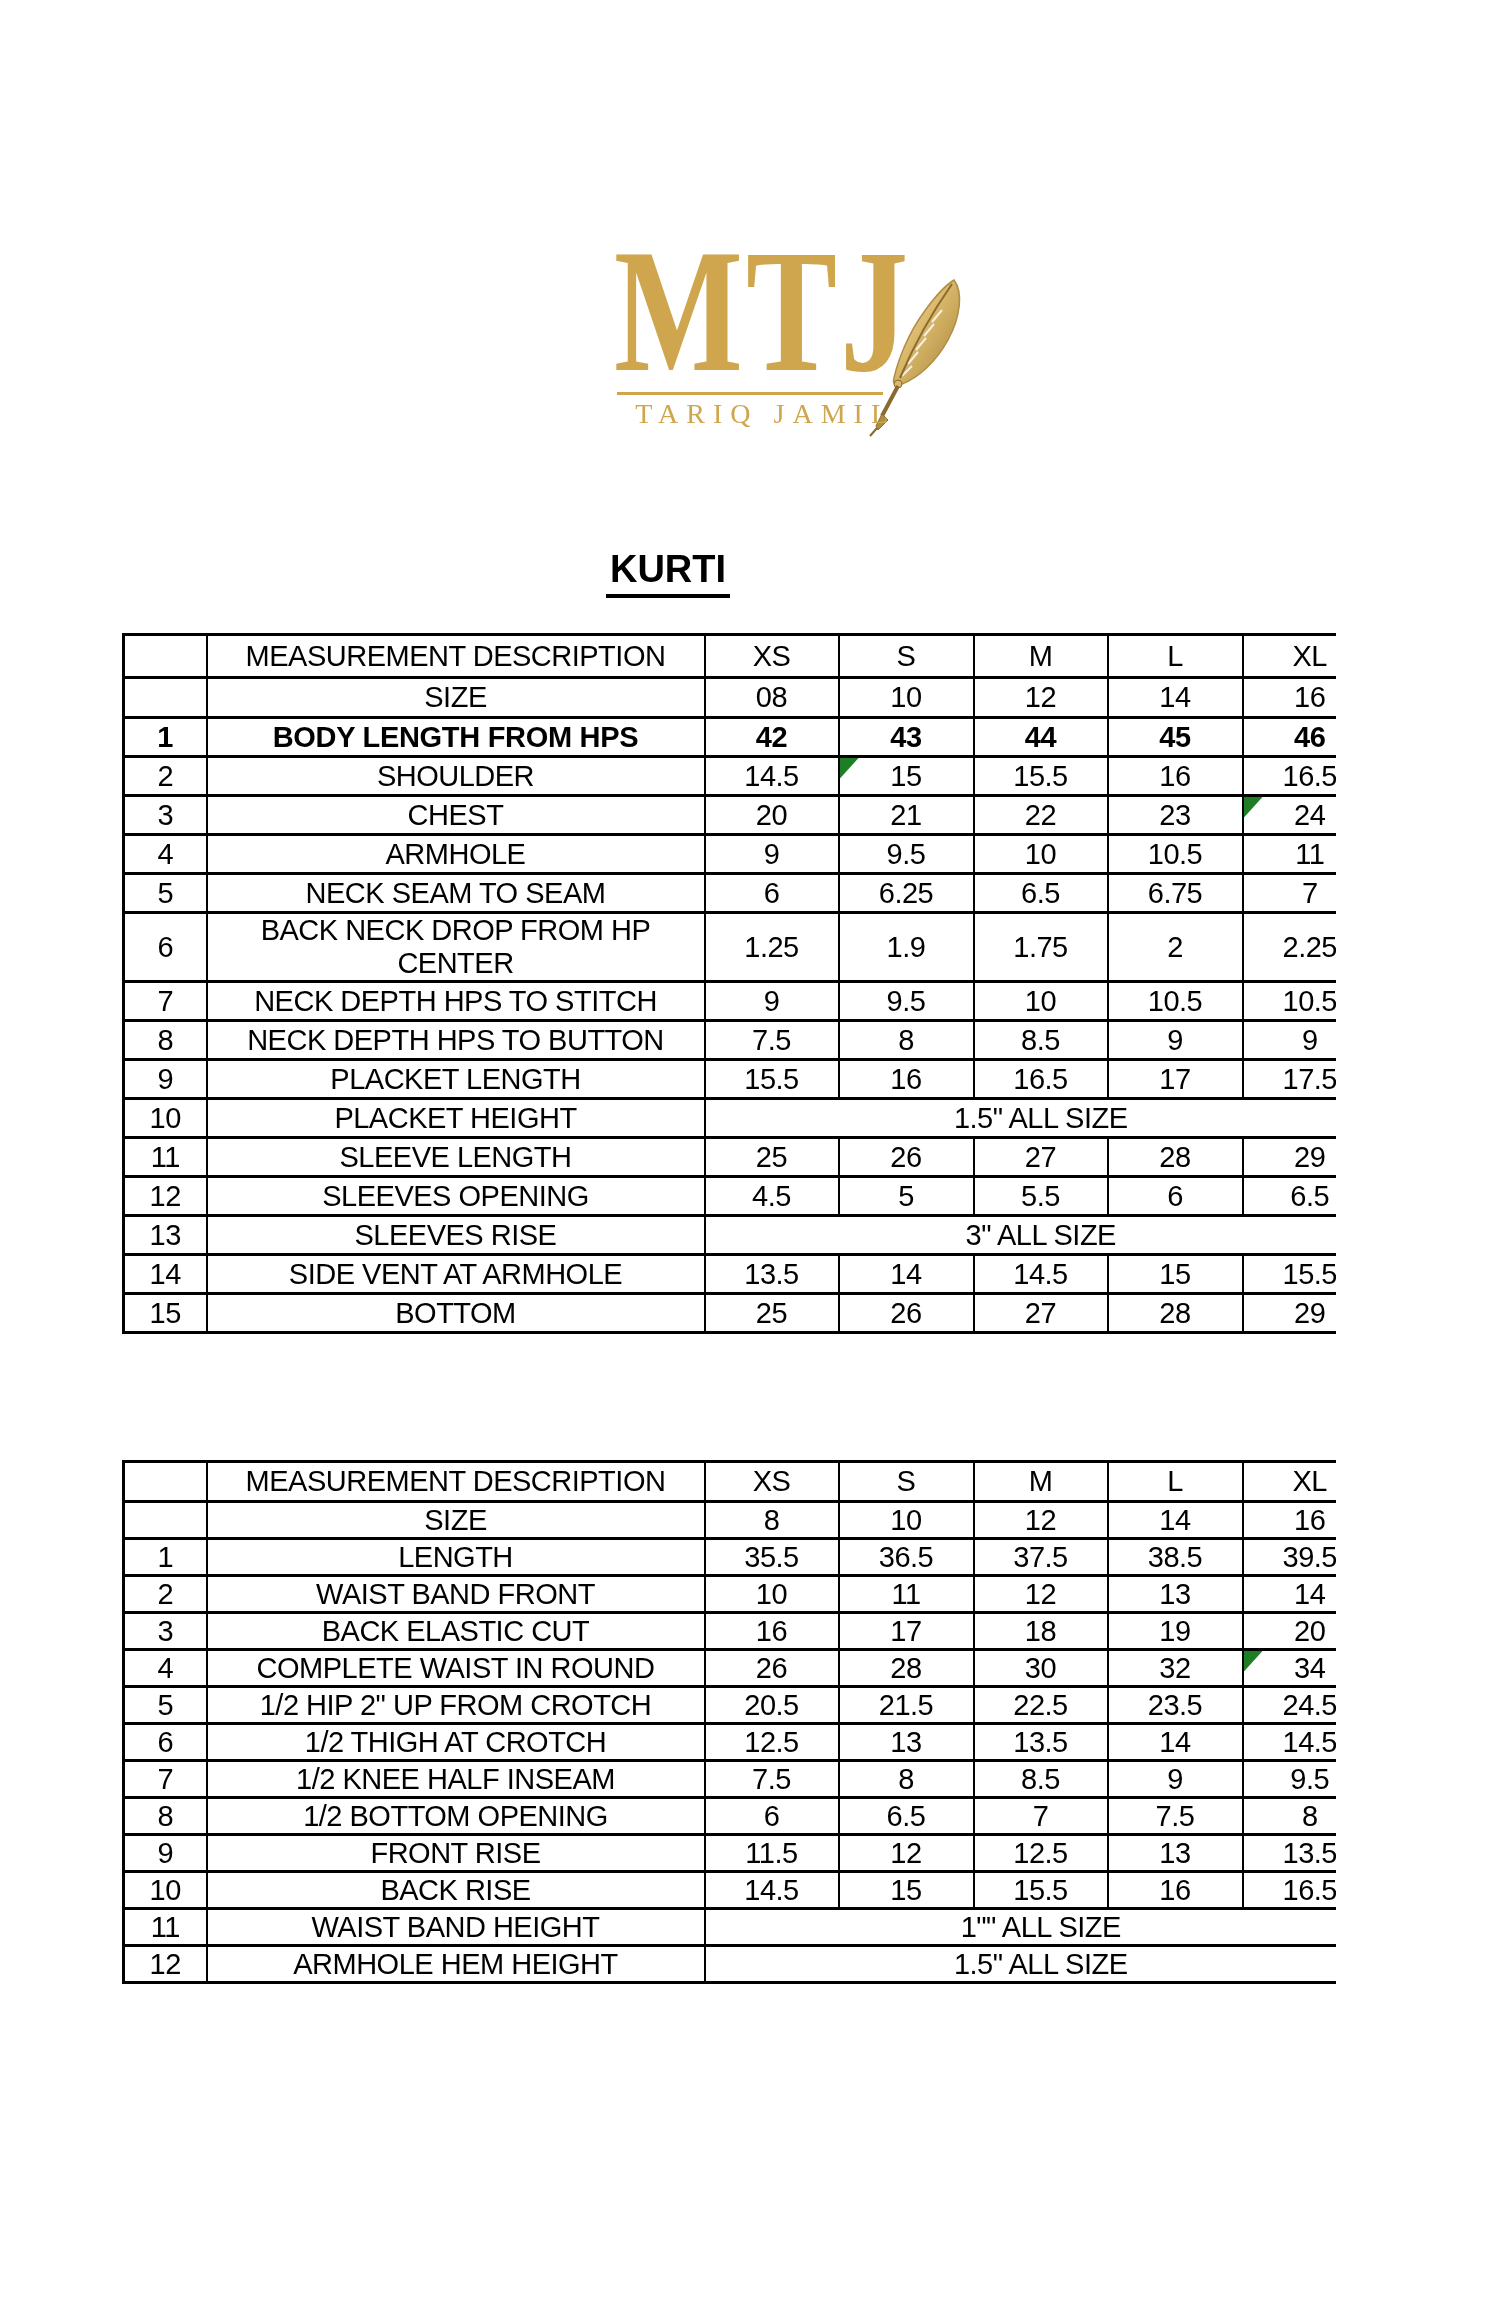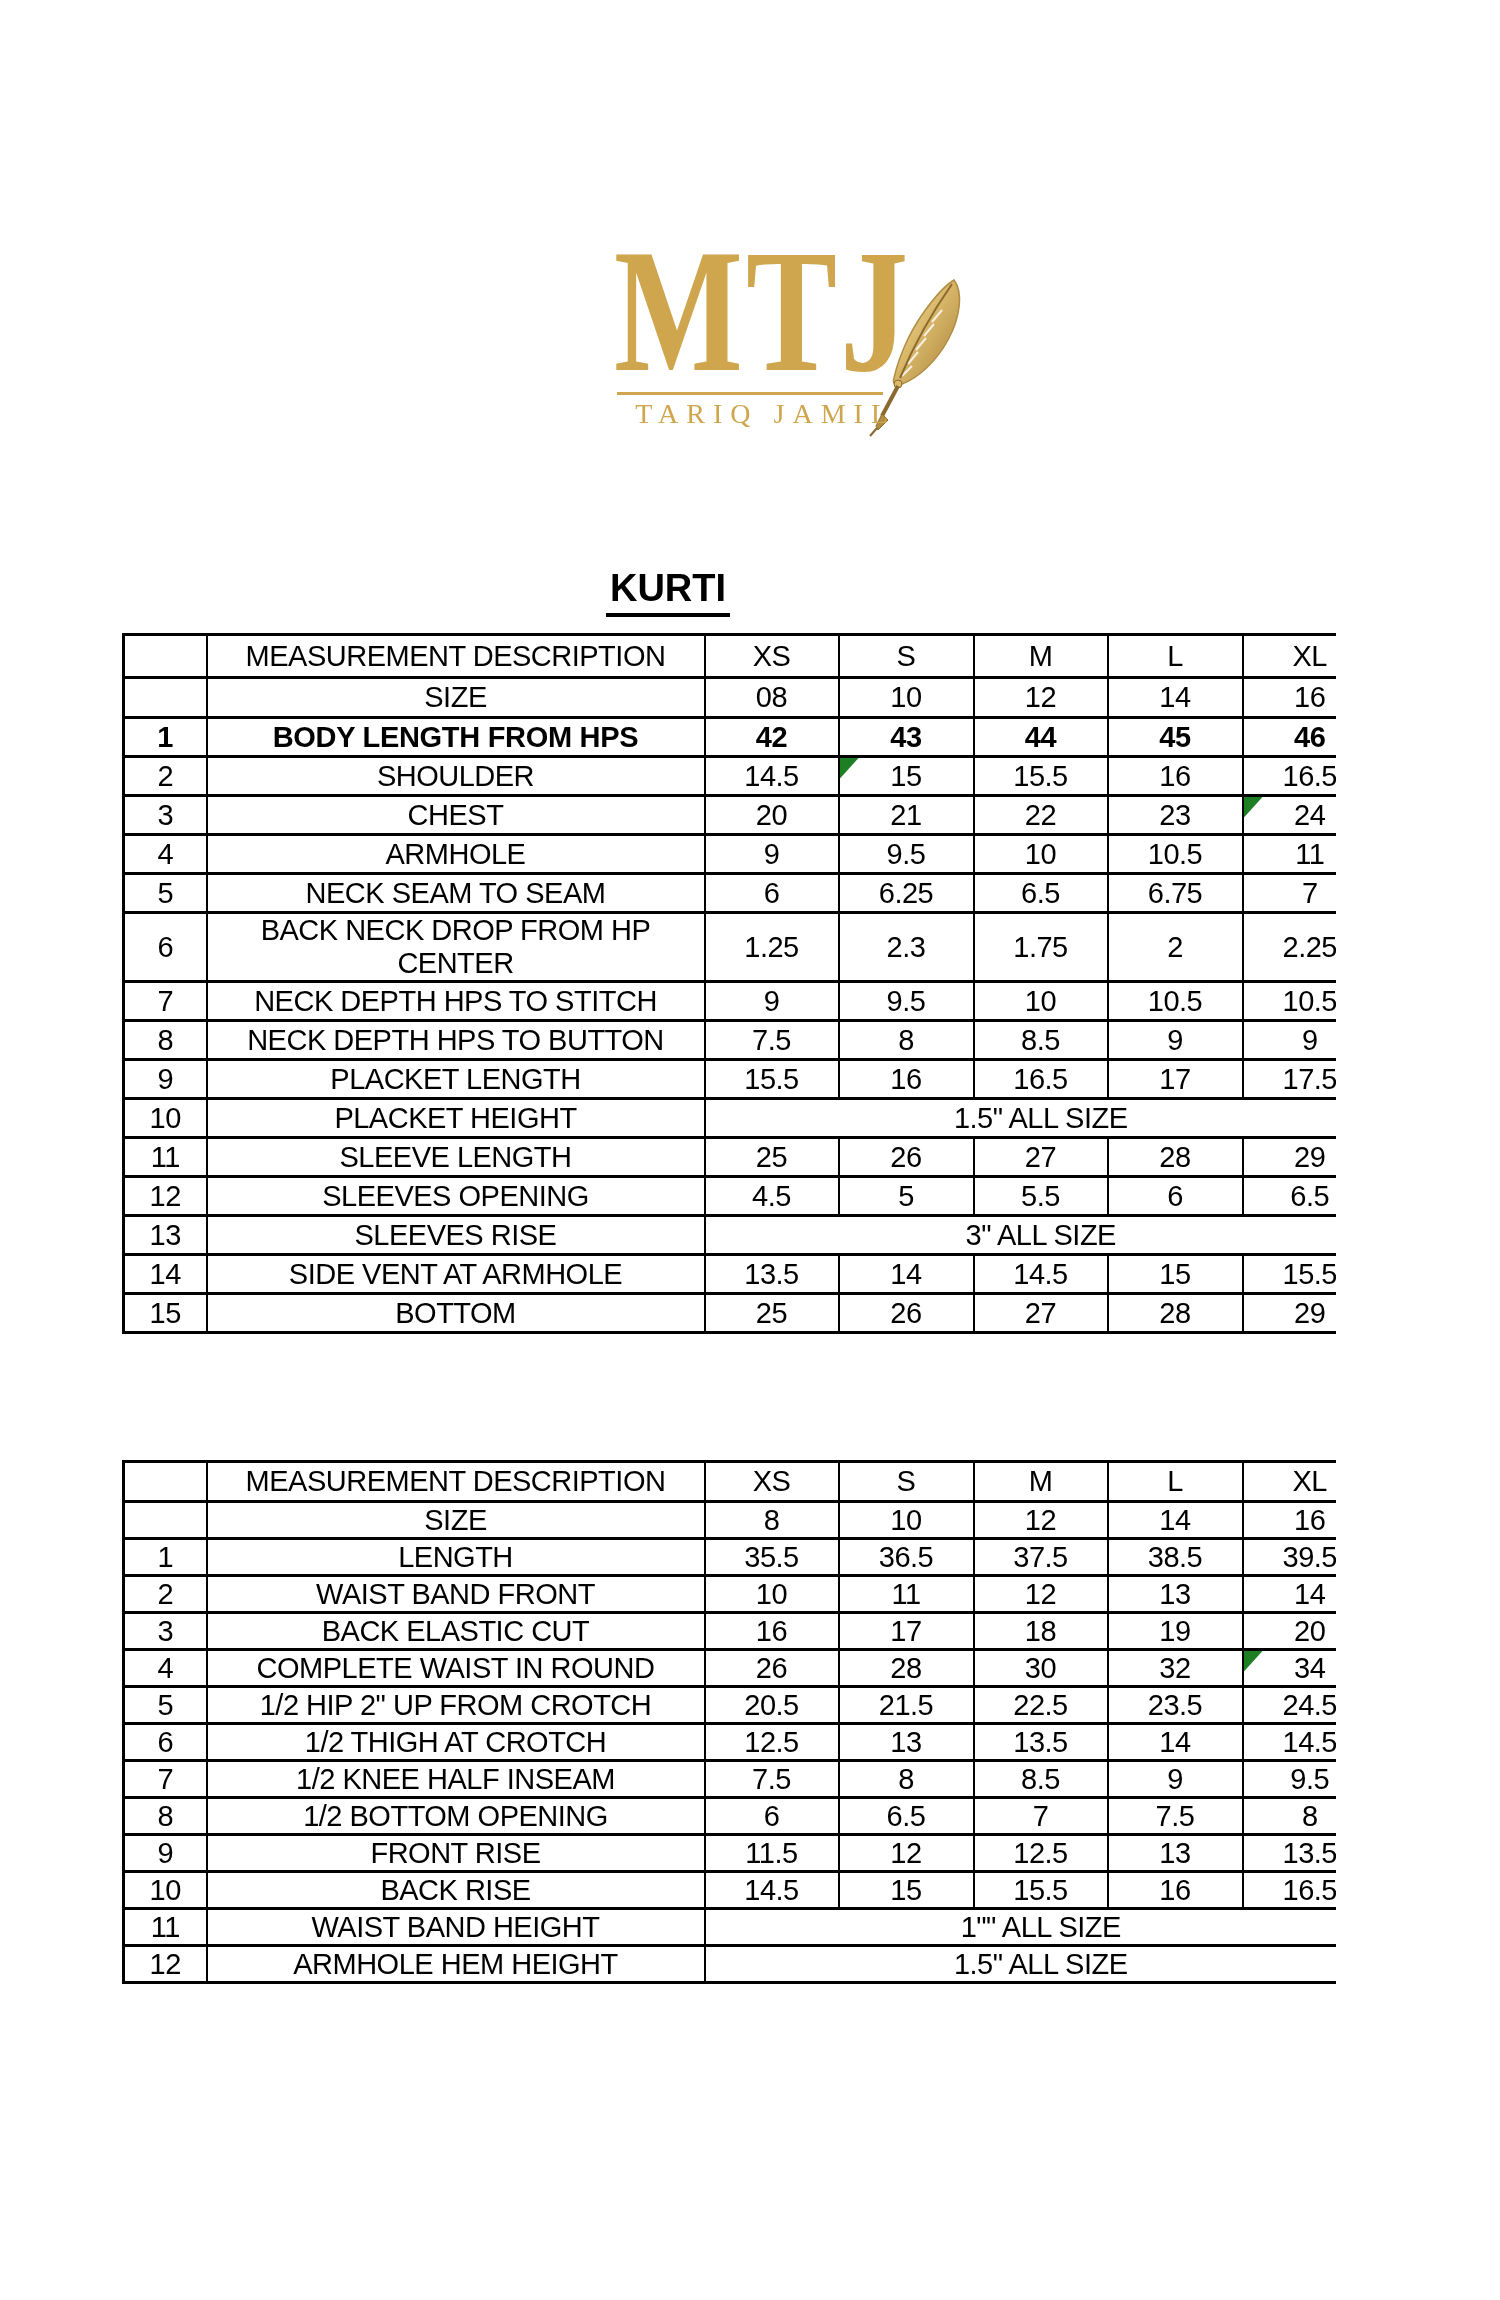--- a/index.html
+++ b/index.html
@@ -14,21 +14,21 @@
   .logo-rule{position:absolute;left:7px;top:152px;width:266px;height:3px;}
   .wordmark{position:absolute;left:0px;top:158px;width:286px;text-align:right;
        font-family:"Liberation Serif",serif;font-size:28px;letter-spacing:8px;
        white-space:nowrap;}
   .quill{position:absolute;left:258px;top:38px;}
 
   
   .sec-title{position:absolute;left:0;width:100%;text-align:center;}
   .sec-title span{display:inline-block;font-weight:700;font-size:38px;letter-spacing:0px;
        white-space:pre;}
-  #kurti-title{top:548px;margin-top:19px;}
+  #kurti-title{top:548px;}
   #kurti-title span{border-bottom:4px solid #000;padding:0 4px 3px 4px;}
   #trouser-title{top:1383px;}
 
   
   table.size-table{position:absolute;left:122px;border-collapse:collapse;
        table-layout:fixed;width:1254px;background:#fff;border:3px solid #000;}
   #kurti-table{top:633px;}
   #trouser-table{top:1460px;}
   table.size-table td{border:2px solid #000;border-top-width:3px;border-bottom-width:3px;
        text-align:center;vertical-align:middle;font-size:29px;letter-spacing:-0.5px;
@@ -161,21 +161,21 @@
           <td class="val-col">6</td>
           <td class="val-col">6.25</td>
           <td class="val-col">6.5</td>
           <td class="val-col">6.75</td>
           <td class="val-col">7</td>
         </tr>
         <tr>
           <td class="num-col">6</td>
           <td class="desc-col">BACK NECK DROP FROM HP CENTER</td>
           <td class="val-col">1.25</td>
-          <td class="val-col">2.3</td>
+          <td class="val-col">1.9</td>
           <td class="val-col">1.75</td>
           <td class="val-col">2</td>
           <td class="val-col">2.25</td>
         </tr>
         <tr>
           <td class="num-col">7</td>
           <td class="desc-col">NECK DEPTH HPS TO STITCH</td>
           <td class="val-col">9</td>
           <td class="val-col">9.5</td>
           <td class="val-col">10</td>

